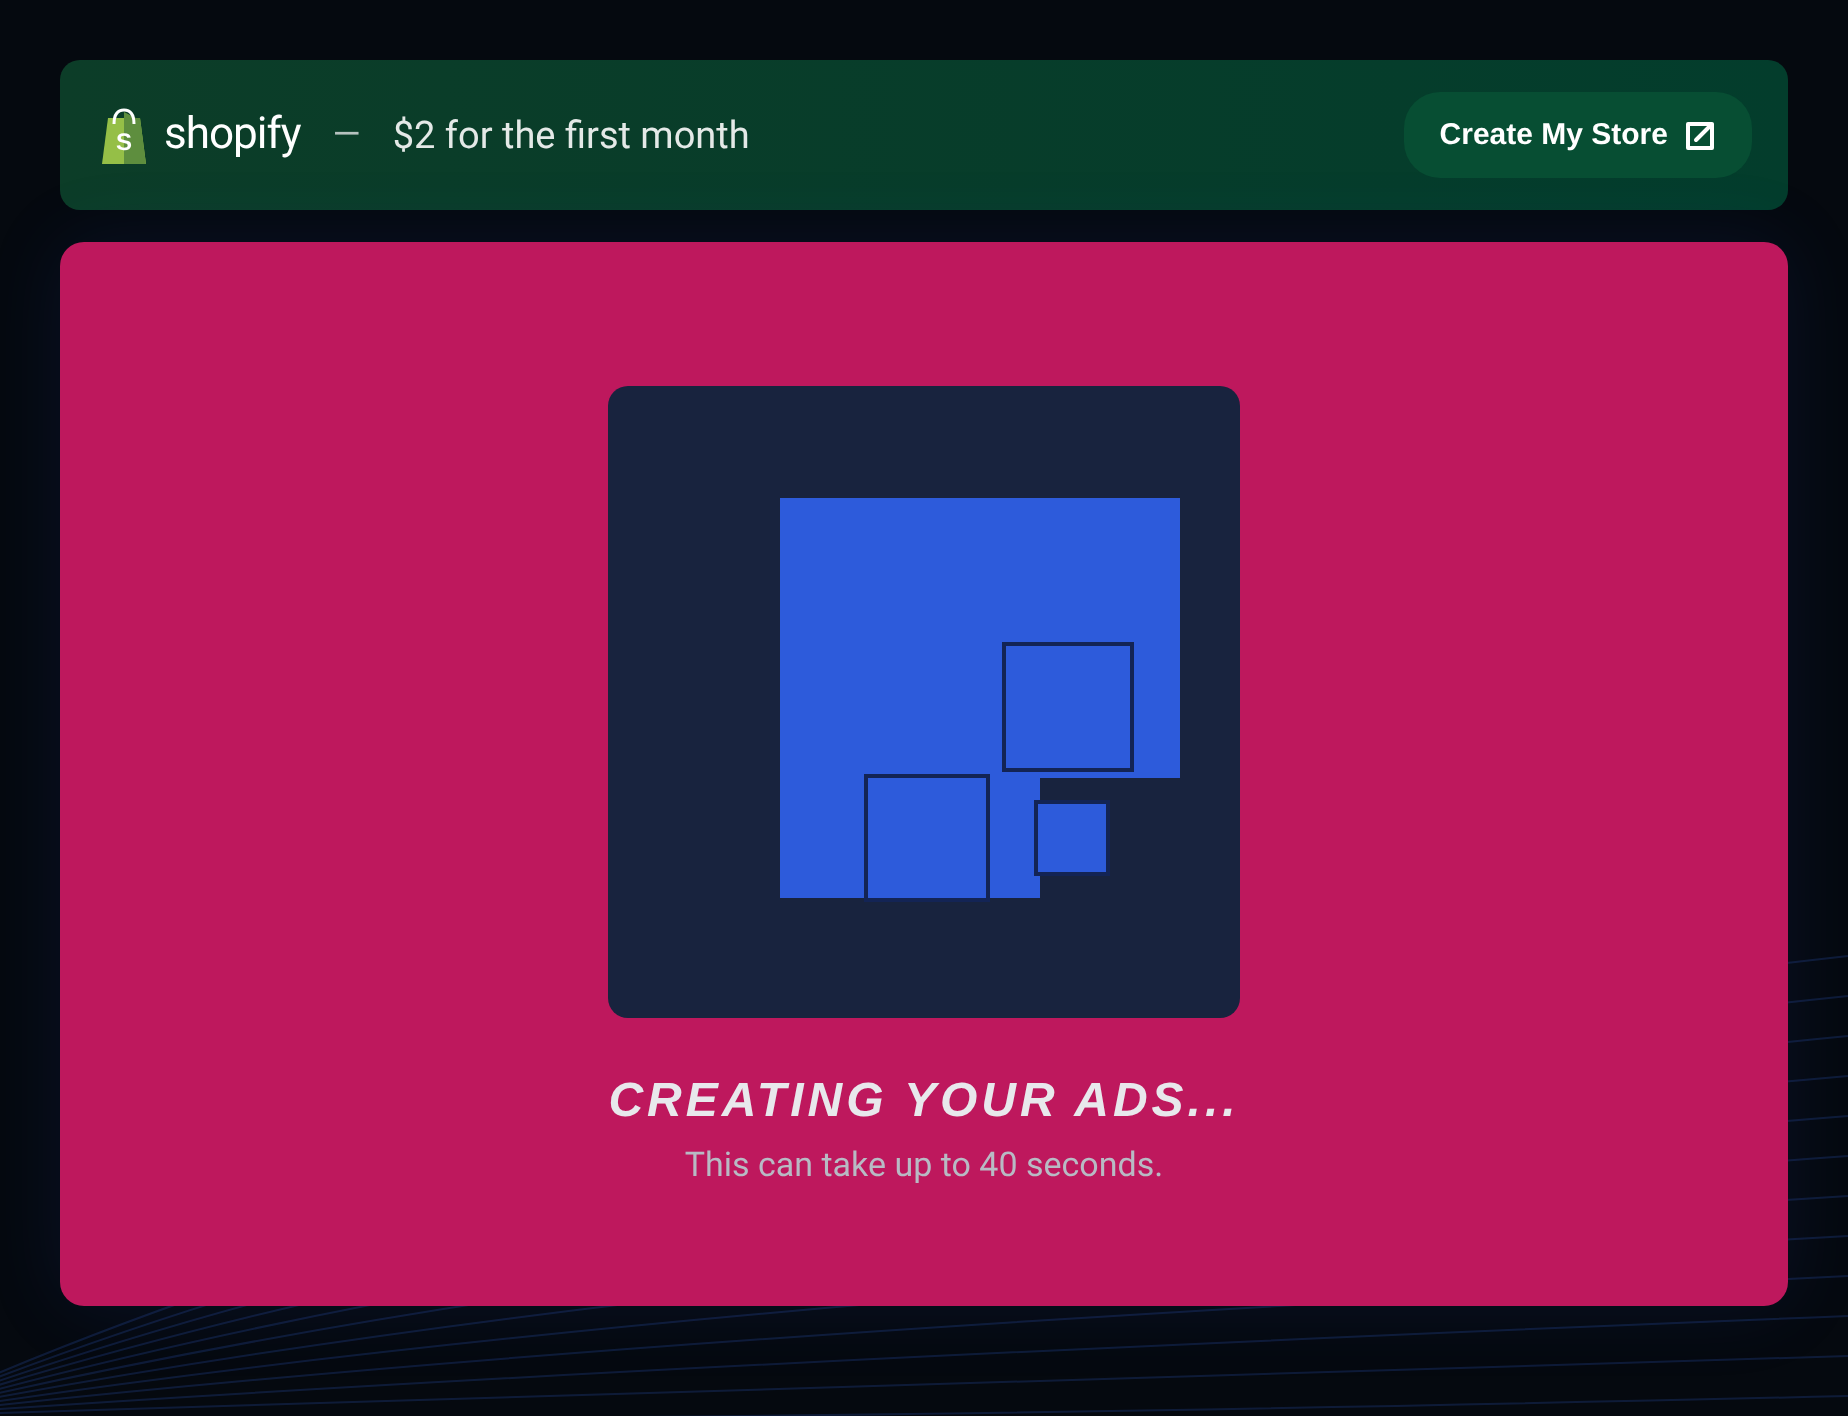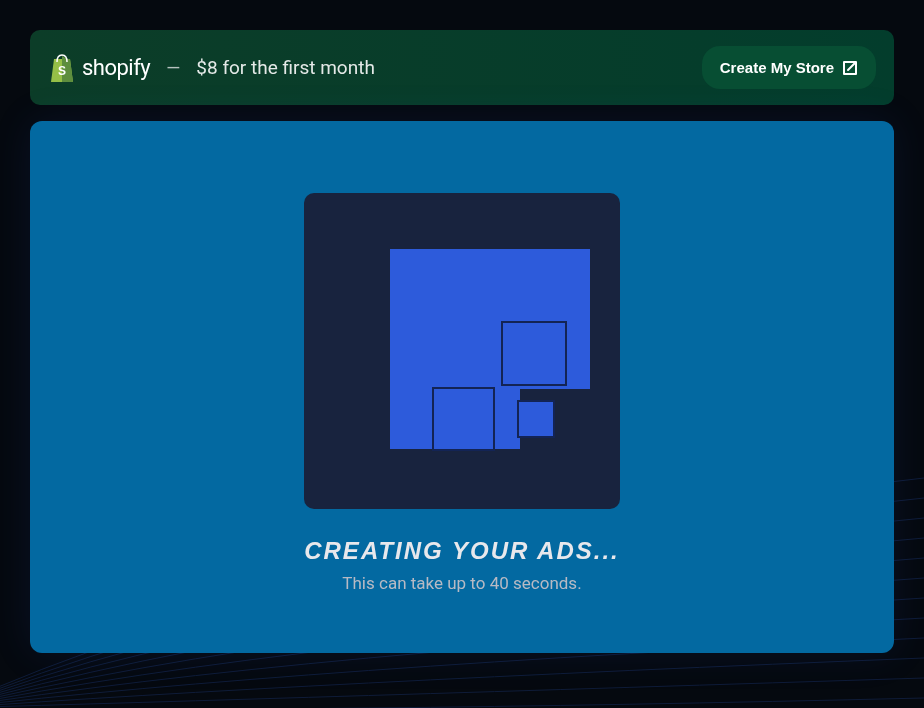--- a/index.html
+++ b/index.html
@@ -84,21 +84,21 @@
       font-size: 15px;
       font-weight: 700;
       padding: 13px 18px;
       border-radius: 18px;
       display: flex;
       align-items: center;
       gap: 8px;
       cursor: pointer;
     }
     .main-card {
-      background: #0369a1;
+      background: #be185d;
       border-radius: 12px;
       padding: 72px 40px 60px;
       display: flex;
       flex-direction: column;
       align-items: center;
       box-shadow: 0 0 40px rgba(50,80,200,0.12);
     }
     .loader-box {
       width: 316px;
       height: 316px;
@@ -161,21 +161,21 @@
       <div class="shopify-logo">
         <svg width="28" height="32" viewBox="0 0 28 32">
           <path d="M20 7 L22 7 L25 30 L3 30 L6 7 L8 7" fill="#95BF47"></path>
           <path d="M20 7 L22 7 L25 30 L14 30 L14 4" fill="#5E8E3E"></path>
           <path d="M9 10 Q9 3 14 3 Q19 3 19 10" fill="none" stroke="#ffffff" stroke-width="1.5"></path>
           <text x="14" y="23" font-size="12" font-weight="bold" fill="#ffffff" text-anchor="middle" font-family="Arial">S</text>
         </svg>
         <span class="shopify-name">shopify</span>
       </div>
       <span class="promo-sep">—</span>
-      <span class="promo-text">$8 for the first month</span>
+      <span class="promo-text">$2 for the first month</span>
     </div>
     <button class="promo-btn">
       <span>Create My Store</span>
       <svg width="16" height="16" viewBox="0 0 16 16">
         <path d="M6 2 L14 2 L14 10 M14 2 L6 10 M11 2 L2 2 L2 14 L14 14 L14 5" fill="none" stroke="#ffffff" stroke-width="2" stroke-linecap="round" stroke-linejoin="round"></path>
       </svg>
     </button>
   </div>
 
   <div class="main-card">

